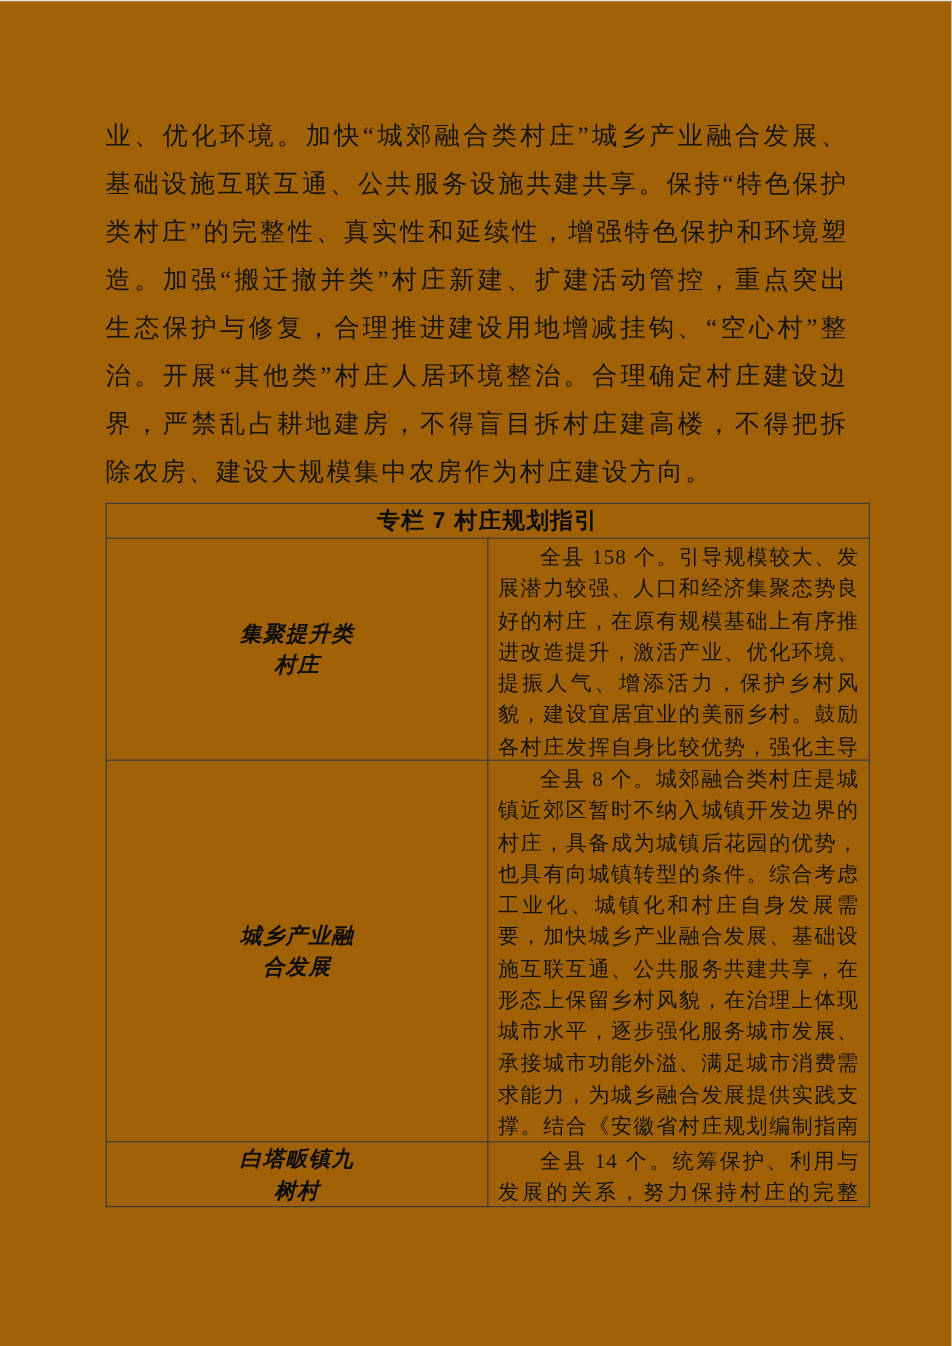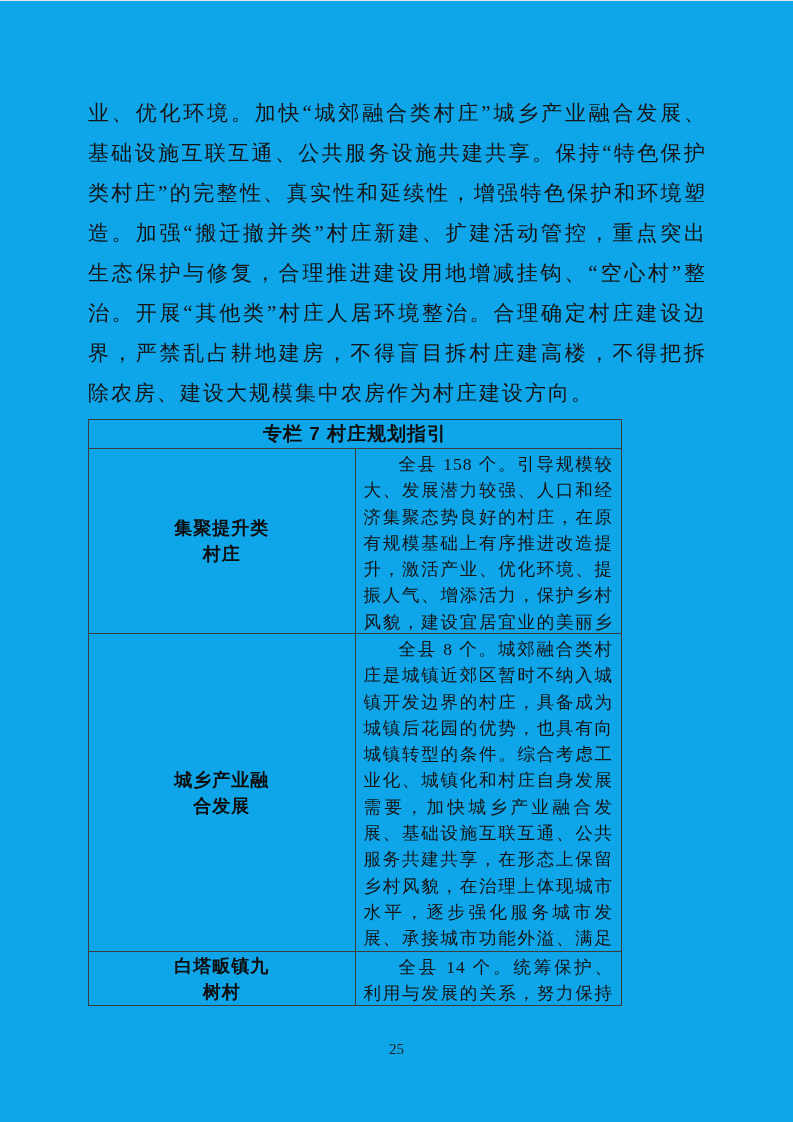--- a/index.html
+++ b/index.html
@@ -4,21 +4,21 @@
 <style>
   html, body {
     margin: 0;
     padding: 0;
     background: #ffffff;
   }
   .page {
     position: relative;
     width: 793px;
     height: 1122px;
-    background: #0ea5e9;
+    background: #a16207;
     overflow: hidden;
     font-family: "Liberation Serif", "DejaVu Serif", serif;
     color: #111111;
     border-top: 1px solid #e6e6e6;
   }
   
   .body-paragraph {
     position: absolute;
     left: 88px;
     top: 92px;
@@ -29,21 +29,21 @@
     text-align: justify;
     text-justify: inter-character;
     margin: 0;
     color: #141414;
   }
   
   .panel-table {
     position: absolute;
     left: 88px;
     top: 418px;
-    width: 534px;
+    width: 637px;
     border-collapse: collapse;
     table-layout: fixed;
     padding-left: 16px;
   }
   .panel-table td, .panel-table th {
     border: 1px solid #3c3c3c;
     padding: 0;
     vertical-align: middle;
   }
   .panel-table .title-cell {
@@ -57,20 +57,21 @@
   }
   .cat-cell {
     width: 136px;
     text-align: center;
     font-family: "Liberation Sans", "DejaVu Sans", sans-serif;
     font-weight: bold;
     font-size: 18px;
     line-height: 26px;
     letter-spacing: 1px;
     color: #0d0d0d;
+    font-style: italic;
   }
   .cat-inner {
     width: 104px;
     margin: 0 auto;
   }
   .desc-cell {
     vertical-align: top;
   }
   .desc-inner {
     padding: 2px 8px 0 8px;
@@ -132,15 +133,14 @@
         <td class="cat-cell">
           <div class="cat-inner">白塔畈镇九树村</div>
         </td>
         <td class="desc-cell">
           <div class="desc-inner">全县 14 个。统筹保护、利用与发展的关系，努力保持村庄的完整性、真实性和延续性。在既有村庄特色基础</div>
         </td>
       </tr>
     </tbody>
   </table>
 
-  <div class="page-number">25</div>
 
 </div>
 
 </body></html>

